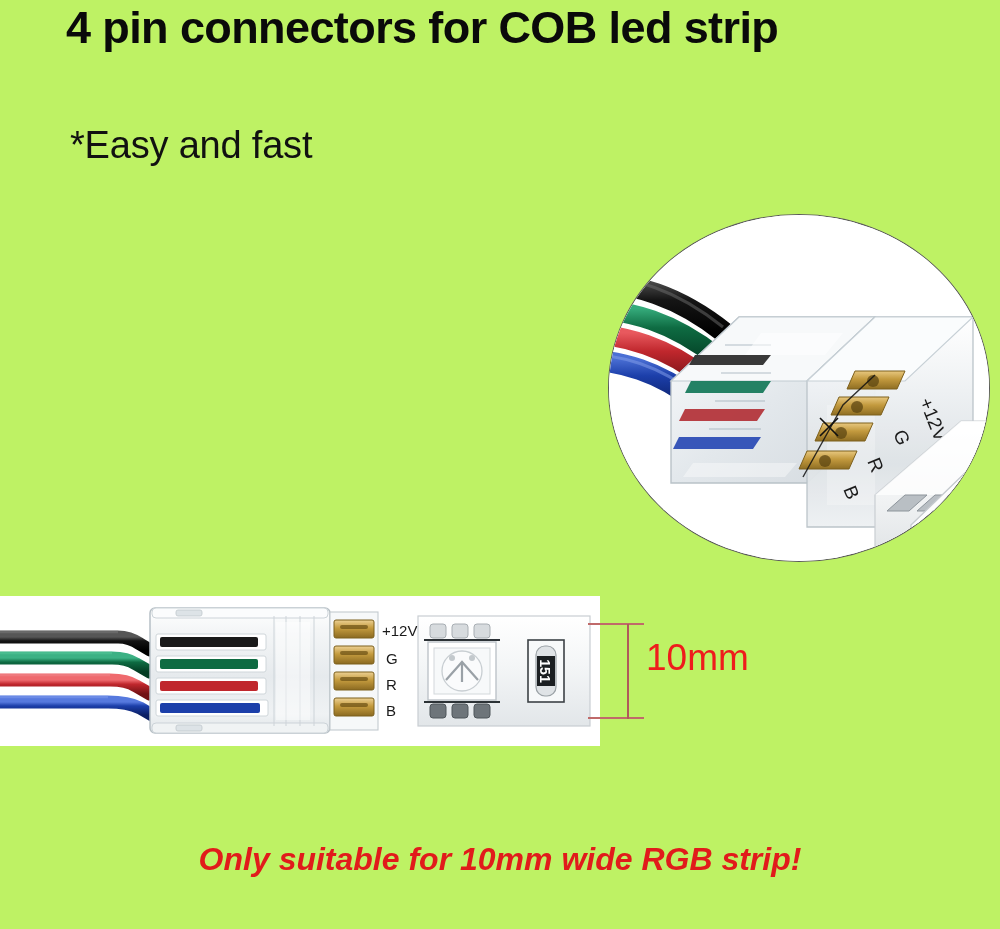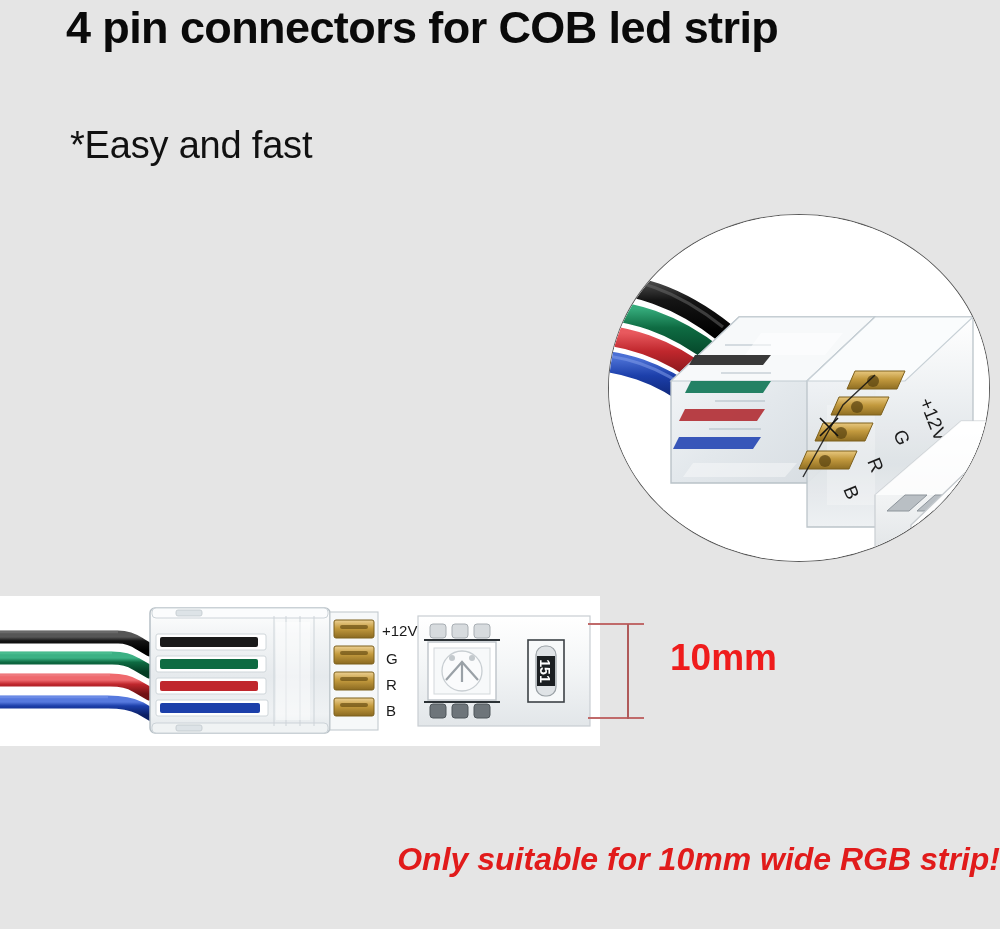--- a/index.html
+++ b/index.html
@@ -1,45 +1,45 @@
 <!DOCTYPE html>
 <html><head>
 <meta charset="utf-8">
 <style>
   html,body{margin:0;padding:0;}
   body{
     width:1000px;height:929px;background:#ffffff;
     font-family:"Liberation Sans","DejaVu Sans",sans-serif;
     overflow:hidden;position:relative;
   }
-  .stage{position:absolute;inset:0;width:1000px;height:929px;background:#e5e5e5;}
+  .stage{position:absolute;inset:0;width:1000px;height:929px;background:#bef264;}
 
   
   .title{
     position:absolute;left:66px;top:2px;width:934px;
     font-size:45px;font-weight:bold;color:#0a0a0a;
     letter-spacing:-0.6px;white-space:nowrap;line-height:52px;
   }
   .bullets{position:absolute;left:70px;top:118px;width:560px;}
   .bullet{
     font-size:38px;color:#111;line-height:54px;white-space:nowrap;
     letter-spacing:-0.2px;
   }
   .warn{
-    position:absolute;left:0;width:1000px;text-align:right;
+    position:absolute;left:0;width:1000px;text-align:center;
     color:#e11b1b;font-weight:bold;font-style:italic;
     font-size:32px;letter-spacing:0px;white-space:nowrap;
   }
   .warn.l1{top:841px;}
   .warn.l2{top:881px;}
 
   
   .dim-label{
     position:absolute;left:646px;top:637px;
-    font-size:37px;font-weight:bold;color:#ef1c1c;margin-left:24px;
+    font-size:37px;font-weight:normal;color:#ef1c1c;
   }
   .dim-line{position:absolute;left:627px;top:624px;width:2px;height:95px;background:#b05a5a;}
   .dim-cap{position:absolute;height:2px;background:#c06a6a;left:588px;width:56px;}
   .dim-cap.top{top:623px;}
   .dim-cap.bot{top:717px;}
 
   
   .photo-main{position:absolute;left:0px;top:596px;width:600px;height:150px;}
   .photo-inset{
     position:absolute;left:608px;top:214px;width:382px;height:348px;

